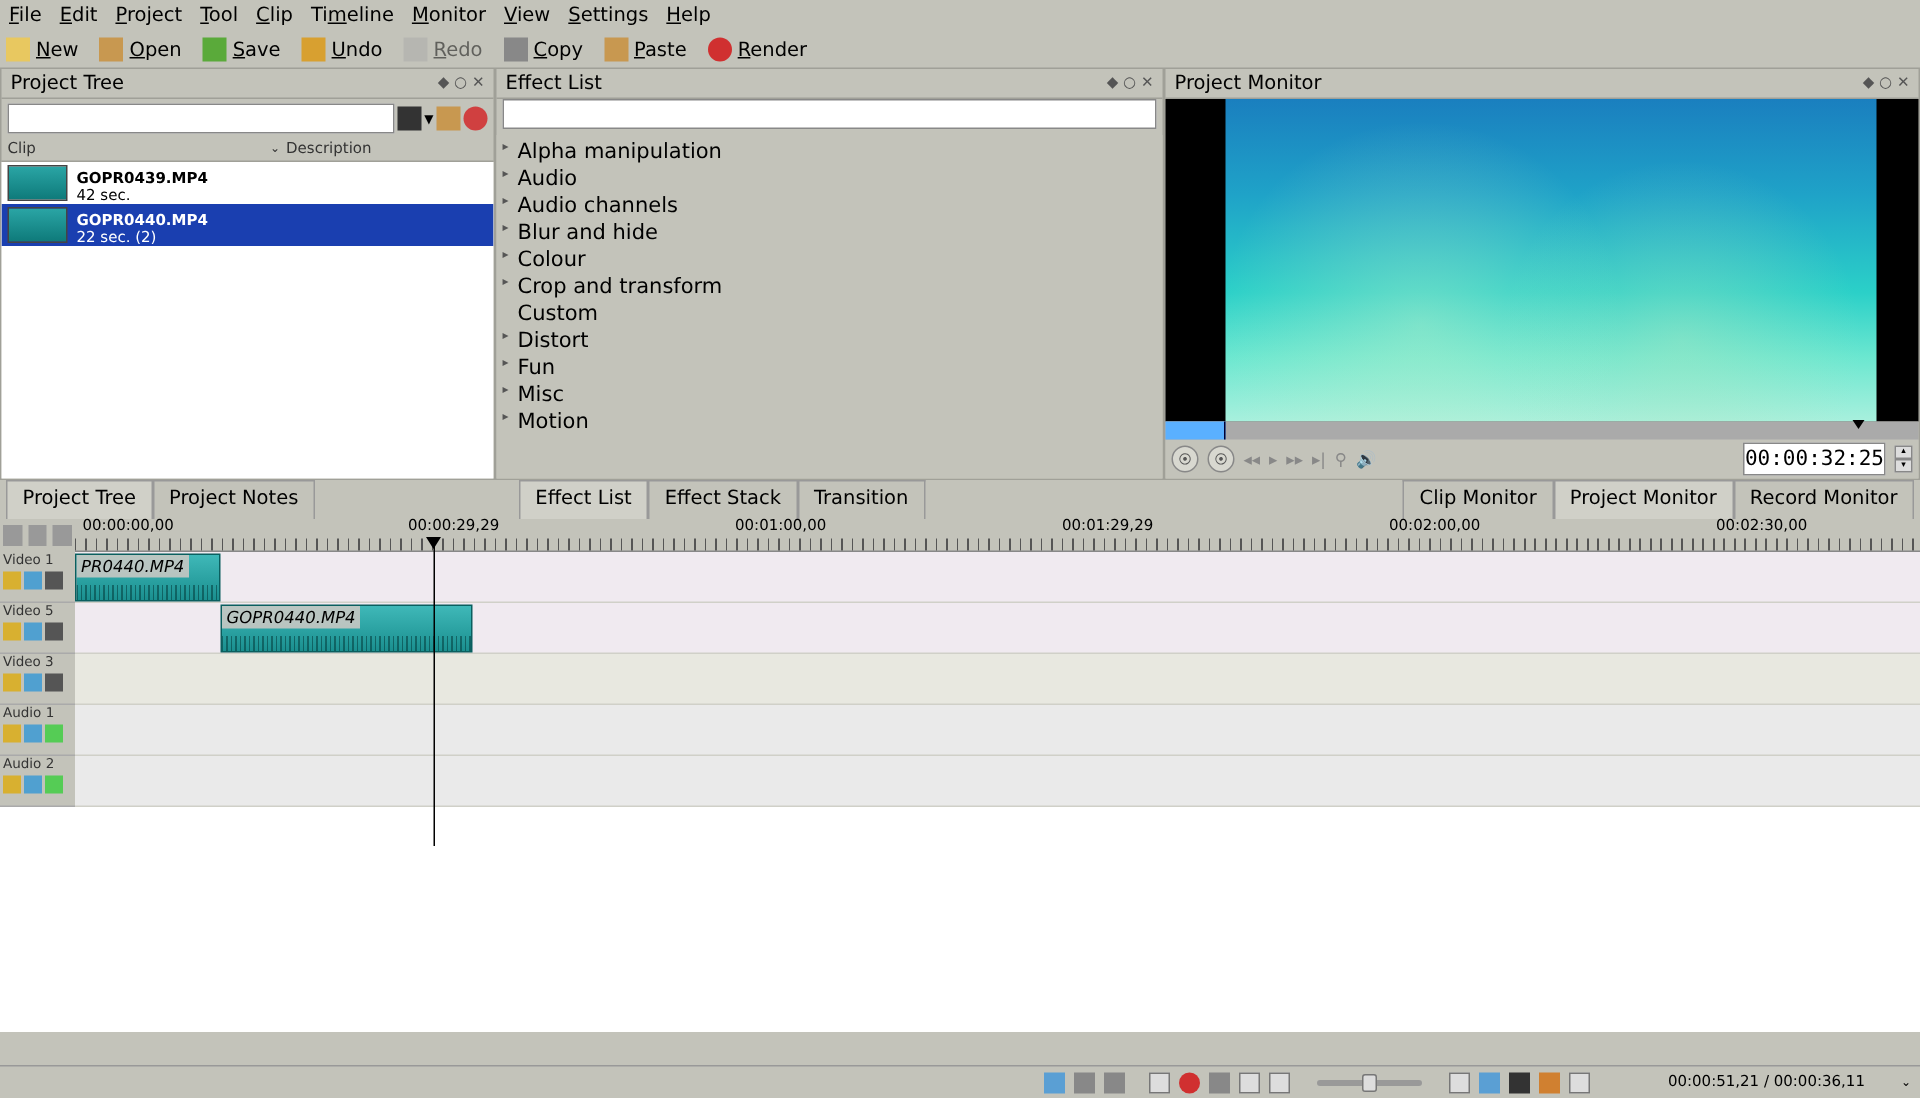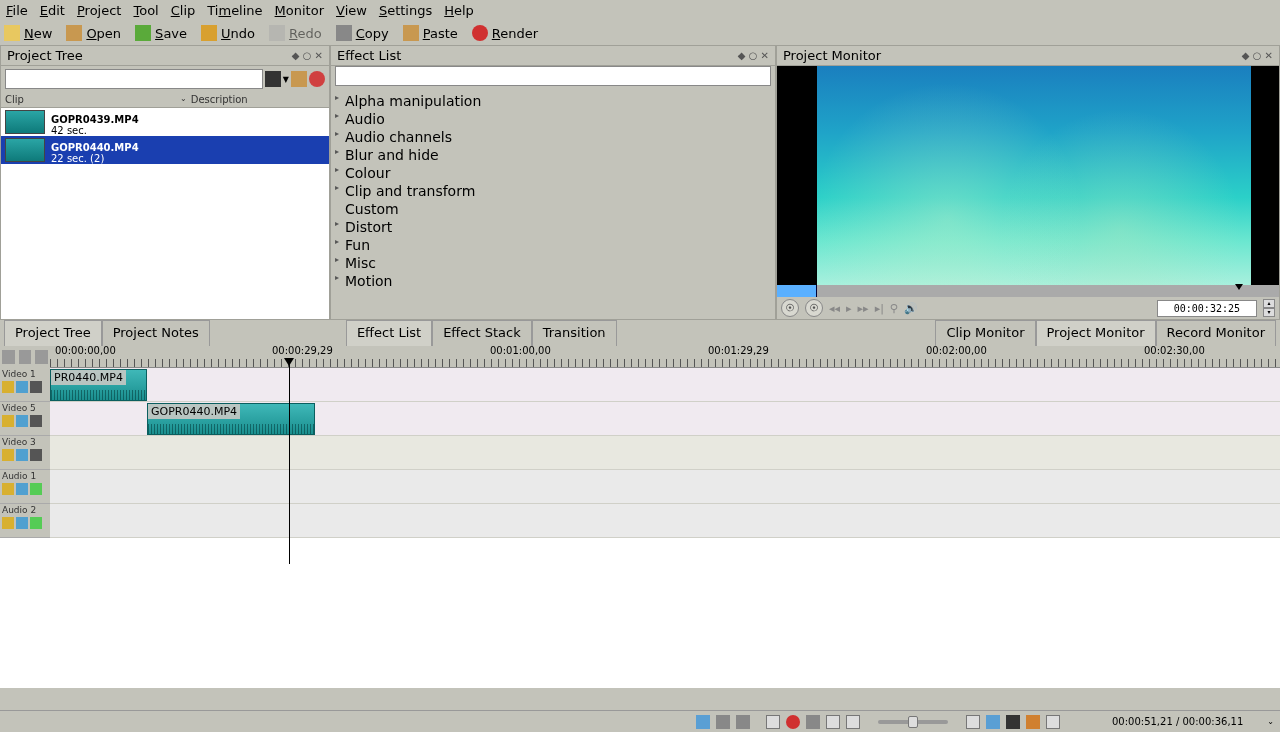--- a/index.html
+++ b/index.html
@@ -40,40 +40,40 @@
  background:
   radial-gradient(circle at 30% 70%, rgba(200,240,200,0.4), transparent 40%),
   radial-gradient(circle at 70% 75%, rgba(180,230,190,0.4), transparent 35%),
   linear-gradient(to bottom, #1a7fbf 0%, #1fa3c8 30%, #2bd0c8 60%, #6be7d0 80%, #a8f0dd 100%);
 }
 .mon-ruler{height:12px;background:#aaa;position:relative;}
 .mon-ruler .prog{position:absolute;left:0;top:0;bottom:0;width:40px;background:#5ab0ff;border-right:1px solid #003;}
 .mon-ruler .cursor{position:absolute;right:36px;top:-1px;width:0;height:0;border-left:4px solid transparent;border-right:4px solid transparent;border-top:6px solid #000;}
 .mon-ctrl{display:flex;align-items:center;gap:6px;padding:2px 4px;background:#c3c3ba;}
 .mon-ctrl .ib{width:18px;height:18px;border:1px solid #888;background:#d8d8d0;border-radius:9px;display:flex;align-items:center;justify-content:center;font-size:9px;color:#555;}
-.mon-ctrl .tc{margin-left:auto;background:#fff;border:1px solid #888;padding:2px 16px;font-size:10px;font-family:monospace;}
+.mon-ctrl .tc{margin-left:auto;background:#fff;border:1px solid #888;padding:2px 0;font-size:14px;font-family:monospace;}
 .mon-ctrl .spin{width:12px;display:flex;flex-direction:column;}
 .mon-ctrl .spin span{height:9px;border:1px solid #888;background:#ddd;font-size:6px;text-align:center;line-height:6px;}
 .tabrow{display:flex;gap:0;padding:0 4px; background:#c3c3ba;}
 .tab{padding:4px 10px;font-size:13px;border:1px solid #999;background:#d0d0c8;border-bottom:none;cursor:default;}
 .tab.inactive{background:#c3c3ba;}
 .tabgap{flex:1;}
 .tl-ruler{height:22px;background:#c3c3ba;display:flex;align-items:flex-end;position:relative;border-bottom:1px solid #888;}
 .tl-ruler .tick{position:absolute;bottom:0;height:22px;font-size:10px;}
 .tl-ruler .tick .lbl{position:absolute;top:0;left:0;}
 .tl-ruler .ticks{position:absolute;left:50px;right:0;bottom:0;height:8px;
  background:repeating-linear-gradient(to right,#555 0,#555 1px,transparent 1px,transparent 7px);}
 .tl-playhead{position:absolute;top:18px;left:289px;width:1px;height:200px;background:#000;z-index:5;}
 .tl-playhead::before{content:"";position:absolute;top:-6px;left:-5px;width:0;height:0;border-left:5px solid transparent;border-right:5px solid transparent;border-top:8px solid #000;}
 .tl-body{display:flex;}
 .tl-headers{width:50px;background:#c3c3ba;}
 .th{height:34px;border-bottom:1px solid #aaa;padding:1px 2px;font-size:9px;color:#333;}
 .th .icons{display:flex;gap:2px;margin-top:2px;}
 .th .icons span{width:12px;height:12px;display:inline-block;}
-.tl-tracks{flex:1;position:relative;}
+.tl-tracks{flex:1;position:relative;font-style:italic;}
 .track{height:34px;border-bottom:1px solid #d0d0c8;position:relative;}
 .track.video{background:#f0eaf0;}
 .track.audio{background:#eaeaea;}
 .track.off{background:#e8e8e0;}
 .clip{position:absolute;top:1px;height:32px;background:linear-gradient(#3fb8b8,#1a8f8f);border:1px solid #0a5f5f;font-size:11px;color:#000;overflow:hidden;}
 .clip .lbl{background:rgba(200,200,195,0.9);padding:1px 3px;display:inline-block;}
 .clip .wave{position:absolute;bottom:0;left:0;right:0;height:10px;background:repeating-linear-gradient(to right,rgba(0,50,50,0.5) 0,rgba(0,50,50,0.5) 1px,transparent 1px,transparent 3px);}
 .tl-rest{height:150px;background:#fff;}
 .statusbar{position:absolute;bottom:0;left:0;right:0;height:22px;background:#c3c3ba;border-top:1px solid #999;display:flex;align-items:center;padding:0 6px;gap:6px;font-size:10px;}
 .statusbar .sp{flex:1;}
@@ -178,21 +178,21 @@
     </div>
     <div class="el-search">
       <input placeholder="" style="">
     </div>
     <div class="el-tree" id="eltree">
         <div class="cat">Alpha manipulation</div>
         <div class="cat">Audio</div>
         <div class="cat">Audio channels</div>
         <div class="cat">Blur and hide</div>
         <div class="cat">Colour</div>
-        <div class="cat">Clip and transform</div>
+        <div class="cat">Crop and transform</div>
         <div class="cat noarrow">Custom</div>
         <div class="cat">Distort</div>
         <div class="cat">Fun</div>
         <div class="cat">Misc</div>
         <div class="cat">Motion</div>
       </div>
   </div>
 
   <div class="panel monitor">
     <div class="panel-title">

